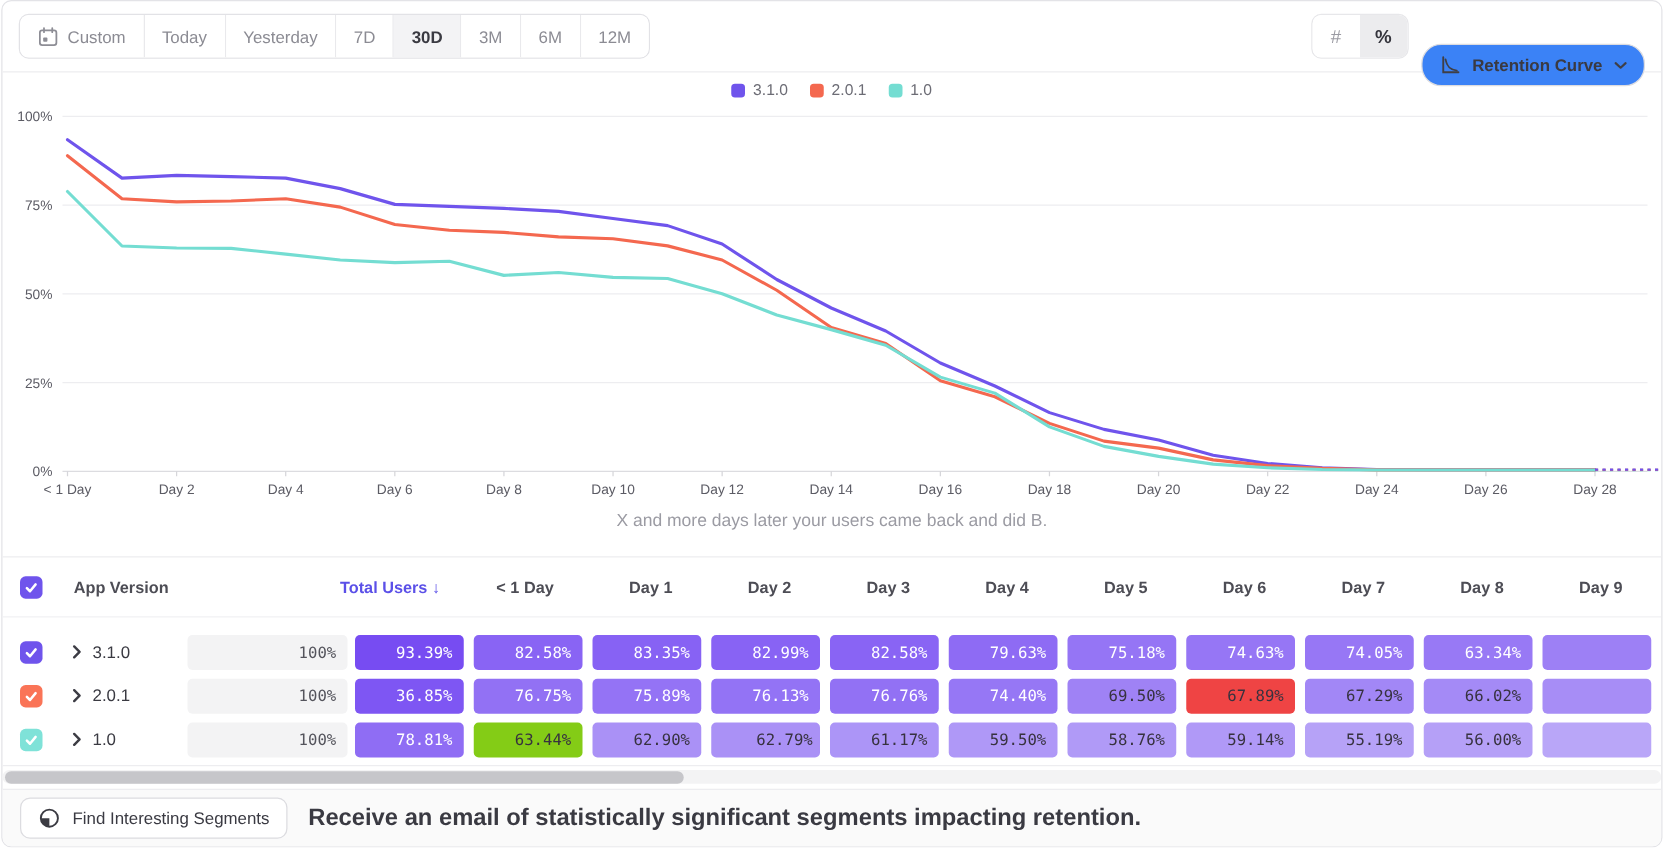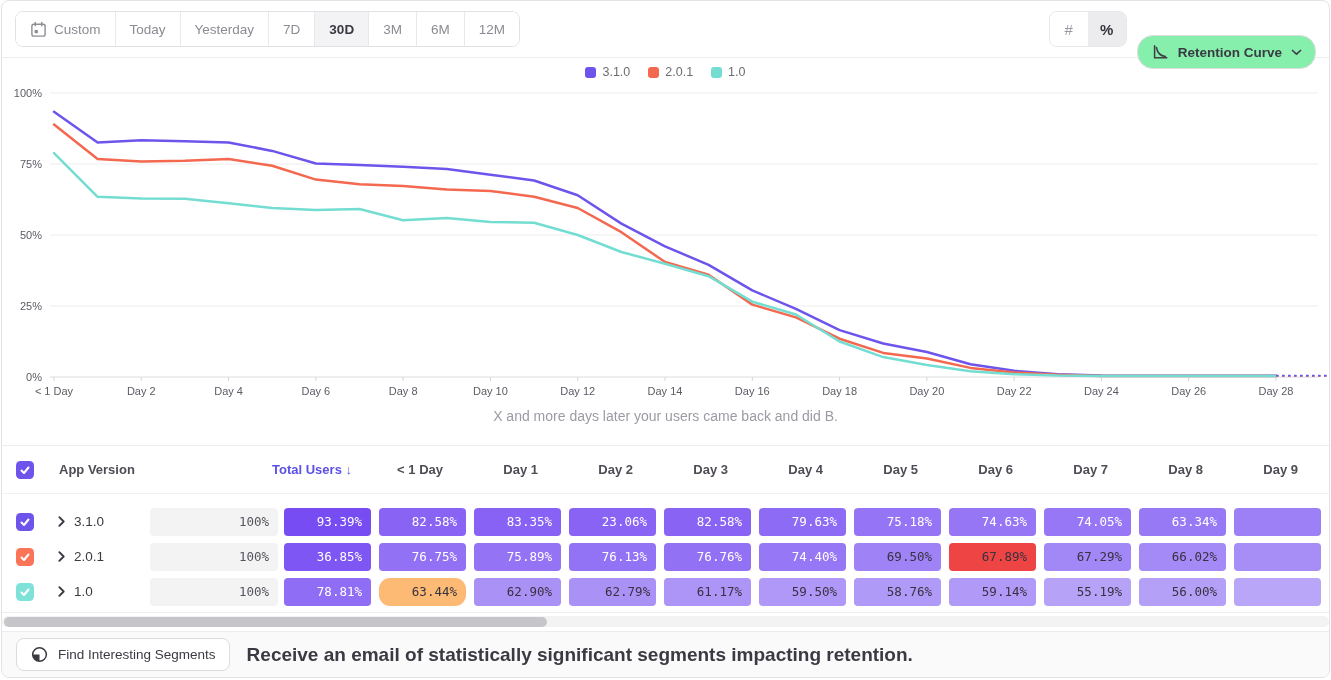--- a/index.html
+++ b/index.html
@@ -14,21 +14,21 @@
   .seg-btn{display:flex;align-items:center;gap:7px;padding:0 14px;font-size:13.5px;color:#8b8b93;
            background:#fff;border:none;border-right:1px solid #e9e9ec;cursor:pointer;
            font-family:inherit;}
   .seg-btn:last-child{border-right:none;}
   .seg-btn.sel{background:#f3f3f5;color:#3a3a42;font-weight:700;}
   .toolbar-right{display:flex;align-items:center;gap:10px;}
   .mode-group{display:flex;height:34px;border:1px solid #e7e7ea;border-radius:8px;overflow:hidden;}
   .mode-btn{width:38px;display:flex;align-items:center;justify-content:center;background:#fff;
             border:none;font-size:15px;color:#9a9aa2;font-weight:500;cursor:pointer;font-family:inherit;}
   .mode-btn.sel{background:#ececee;color:#34343c;font-weight:700;}
-  .dd-btn{display:flex;align-items:center;gap:9px;height:34px;padding:0 13px;background:#86efac;
+  .dd-btn{display:flex;align-items:center;gap:9px;height:34px;padding:0 13px;background:#3b82f6;
           border:1px solid #dcdce0;border-radius:16px;font-size:13.5px;font-weight:700;color:#3a3a42;
           cursor:pointer;font-family:inherit;margin-top:46px;}
   
   .chart-section{position:relative;height:387px;border-bottom:1px solid #ededf0;}
   .legend{position:absolute;top:7px;left:0;width:100%;display:flex;justify-content:center;
           gap:18px;z-index:2;}
   .legend-item{display:flex;align-items:center;gap:6px;cursor:pointer;}
   .legend-swatch{width:11px;height:11px;border-radius:3px;}
   .legend-label{font-size:12.5px;color:#6c6c75;}
   #chart-svg{position:absolute;top:0;left:0;display:block;}
@@ -226,21 +226,21 @@
           <div class="chev">
             <svg width="9" height="13" viewBox="0 0 8 12">
               <path d="M2 2 L6 6 L2 10" stroke="#3c3c44" stroke-width="1.8" fill="none" stroke-linecap="round" stroke-linejoin="round"></path>
             </svg>
           </div>
           <div class="row-name">3.1.0</div>
           <div class="total-cell">100%</div>
           <div class="vcell first" style="background: rgb(119, 76, 242); color: rgb(255, 255, 255);">93.39%</div>
           <div class="vcell" style="background: rgb(137, 100, 244); color: rgb(255, 255, 255);">82.58%</div>
           <div class="vcell" style="background: rgb(135, 98, 244); color: rgb(255, 255, 255);">83.35%</div>
-          <div class="vcell" style="background: rgb(136, 99, 244); color: rgb(255, 255, 255);">23.06%</div>
+          <div class="vcell" style="background: rgb(136, 99, 244); color: rgb(255, 255, 255);">82.99%</div>
           <div class="vcell" style="background: rgb(137, 100, 244); color: rgb(255, 255, 255);">82.58%</div>
           <div class="vcell" style="background: rgb(142, 107, 244); color: rgb(255, 255, 255);">79.63%</div>
           <div class="vcell" style="background: rgb(149, 117, 245); color: rgb(255, 255, 255);">75.18%</div>
           <div class="vcell" style="background: rgb(150, 118, 245); color: rgb(255, 255, 255);">74.63%</div>
           <div class="vcell" style="background: rgb(151, 119, 245); color: rgb(255, 255, 255);">74.05%</div>
           <div class="vcell" style="background: rgb(152, 121, 245); color: rgb(255, 255, 255);">63.34%</div>
           <div class="vcell" style="background: rgb(157, 128, 245);"></div>
         </div>
         <div class="trow">
           <div class="checkbox" style="background: rgb(250, 116, 87);">
@@ -274,21 +274,21 @@
             </svg>
           </div>
           <div class="chev">
             <svg width="9" height="13" viewBox="0 0 8 12">
               <path d="M2 2 L6 6 L2 10" stroke="#3c3c44" stroke-width="1.8" fill="none" stroke-linecap="round" stroke-linejoin="round"></path>
             </svg>
           </div>
           <div class="row-name">1.0</div>
           <div class="total-cell">100%</div>
           <div class="vcell first" style="background: rgb(143, 109, 244); color: rgb(255, 255, 255);">78.81%</div>
-          <div class="vcell" style="background: #fdba74; color: rgb(55, 50, 63); border-radius: 11px;">63.44%</div>
+          <div class="vcell" style="background: #84cc16; color: rgb(55, 50, 63);">63.44%</div>
           <div class="vcell" style="background: rgb(170, 145, 246); color: rgb(55, 50, 63);">62.90%</div>
           <div class="vcell" style="background: rgb(170, 145, 246); color: rgb(55, 50, 63); padding-left: 36px;">62.79%</div>
           <div class="vcell" style="background: rgb(172, 149, 247); color: rgb(55, 50, 63);">61.17%</div>
           <div class="vcell" style="background: rgb(175, 152, 247); color: rgb(55, 50, 63);">59.50%</div>
           <div class="vcell" style="background: rgb(176, 154, 247); color: rgb(55, 50, 63);">58.76%</div>
           <div class="vcell" style="background: rgb(176, 153, 247); color: rgb(55, 50, 63);">59.14%</div>
           <div class="vcell" style="background: rgb(182, 162, 247); color: rgb(55, 50, 63);">55.19%</div>
           <div class="vcell" style="background: rgb(181, 160, 247); color: rgb(55, 50, 63);">56.00%</div>
           <div class="vcell" style="background: rgb(185, 166, 248);"></div>
         </div>

